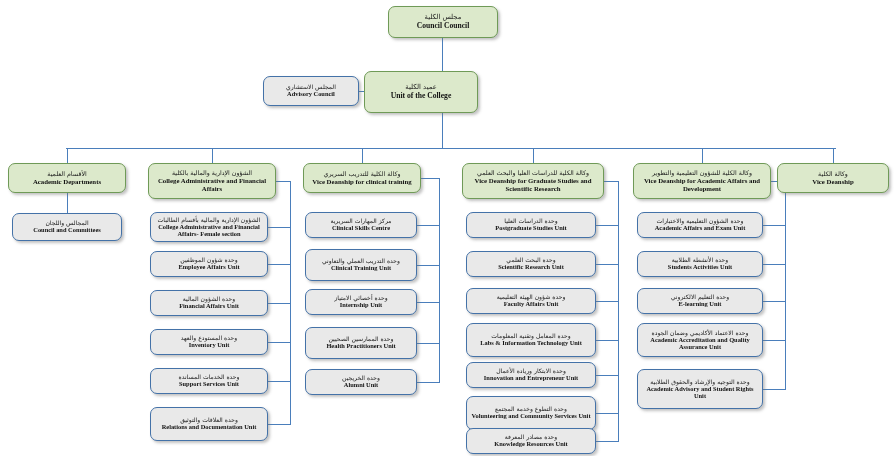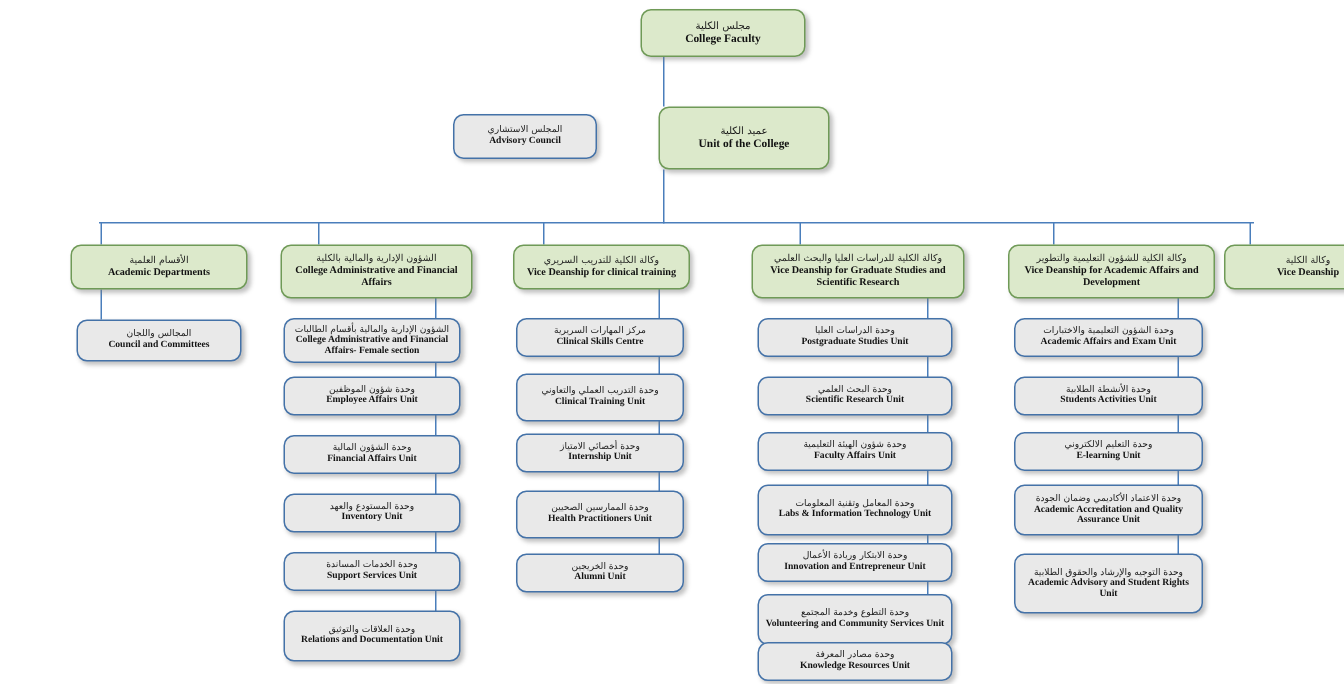--- a/index.html
+++ b/index.html
@@ -24,21 +24,20 @@
     align-items: center;
     justify-content: center;
     text-align: center;
     border-radius: 7px;
     border: 1px solid #4472a8;
     box-shadow: 2px 2px 3px rgba(120,120,120,0.45);
     padding: 2px 3px;
     line-height: 1.08;
     z-index: 5;
     overflow: hidden;
-    margin-left: 39px;
   }
   .node.green {
     background: #dce9cb;
     border-color: #6f9a57;
   }
   .node.grey {
     background: #e9e9e9;
     border-color: #4472a8;
   }
   .ar {
@@ -68,23 +67,23 @@
   }
   .lnv { width: 1.4px; }
   .lnh { height: 1.4px; }
 </style>
 </head>
 <body>
 
 <div id="chart">
     <div class="node green root" style="left: 388px; top: 6px; width: 110px; height: 32px;">
       <div class="ar">مجلس الكلية</div>
-      <div class="en">College Faculty</div>
-    </div>
-    <div class="node green root big" style="left: 400px; top: 71px; width: 114px; height: 42px;">
+      <div class="en">Council Council</div>
+    </div>
+    <div class="node green root big" style="left: 364px; top: 71px; width: 114px; height: 42px;">
       <div class="ar">عميد الكلية</div>
       <div class="en">Unit of the College</div>
     </div>
     <div class="node grey" style="left: 263px; top: 76px; width: 96px; height: 30px;">
       <div class="ar">المجلس الاستشاري</div>
       <div class="en">Advisory Council</div>
     </div>
     <div class="ln lnv" style="left: 442px; top: 38px; height: 33px;"></div>
     <div class="ln lnh" style="left: 359px; top: 91px; width: 27px;"></div>
     <div class="ln lnv" style="left: 442px; top: 113px; height: 36px;"></div>

